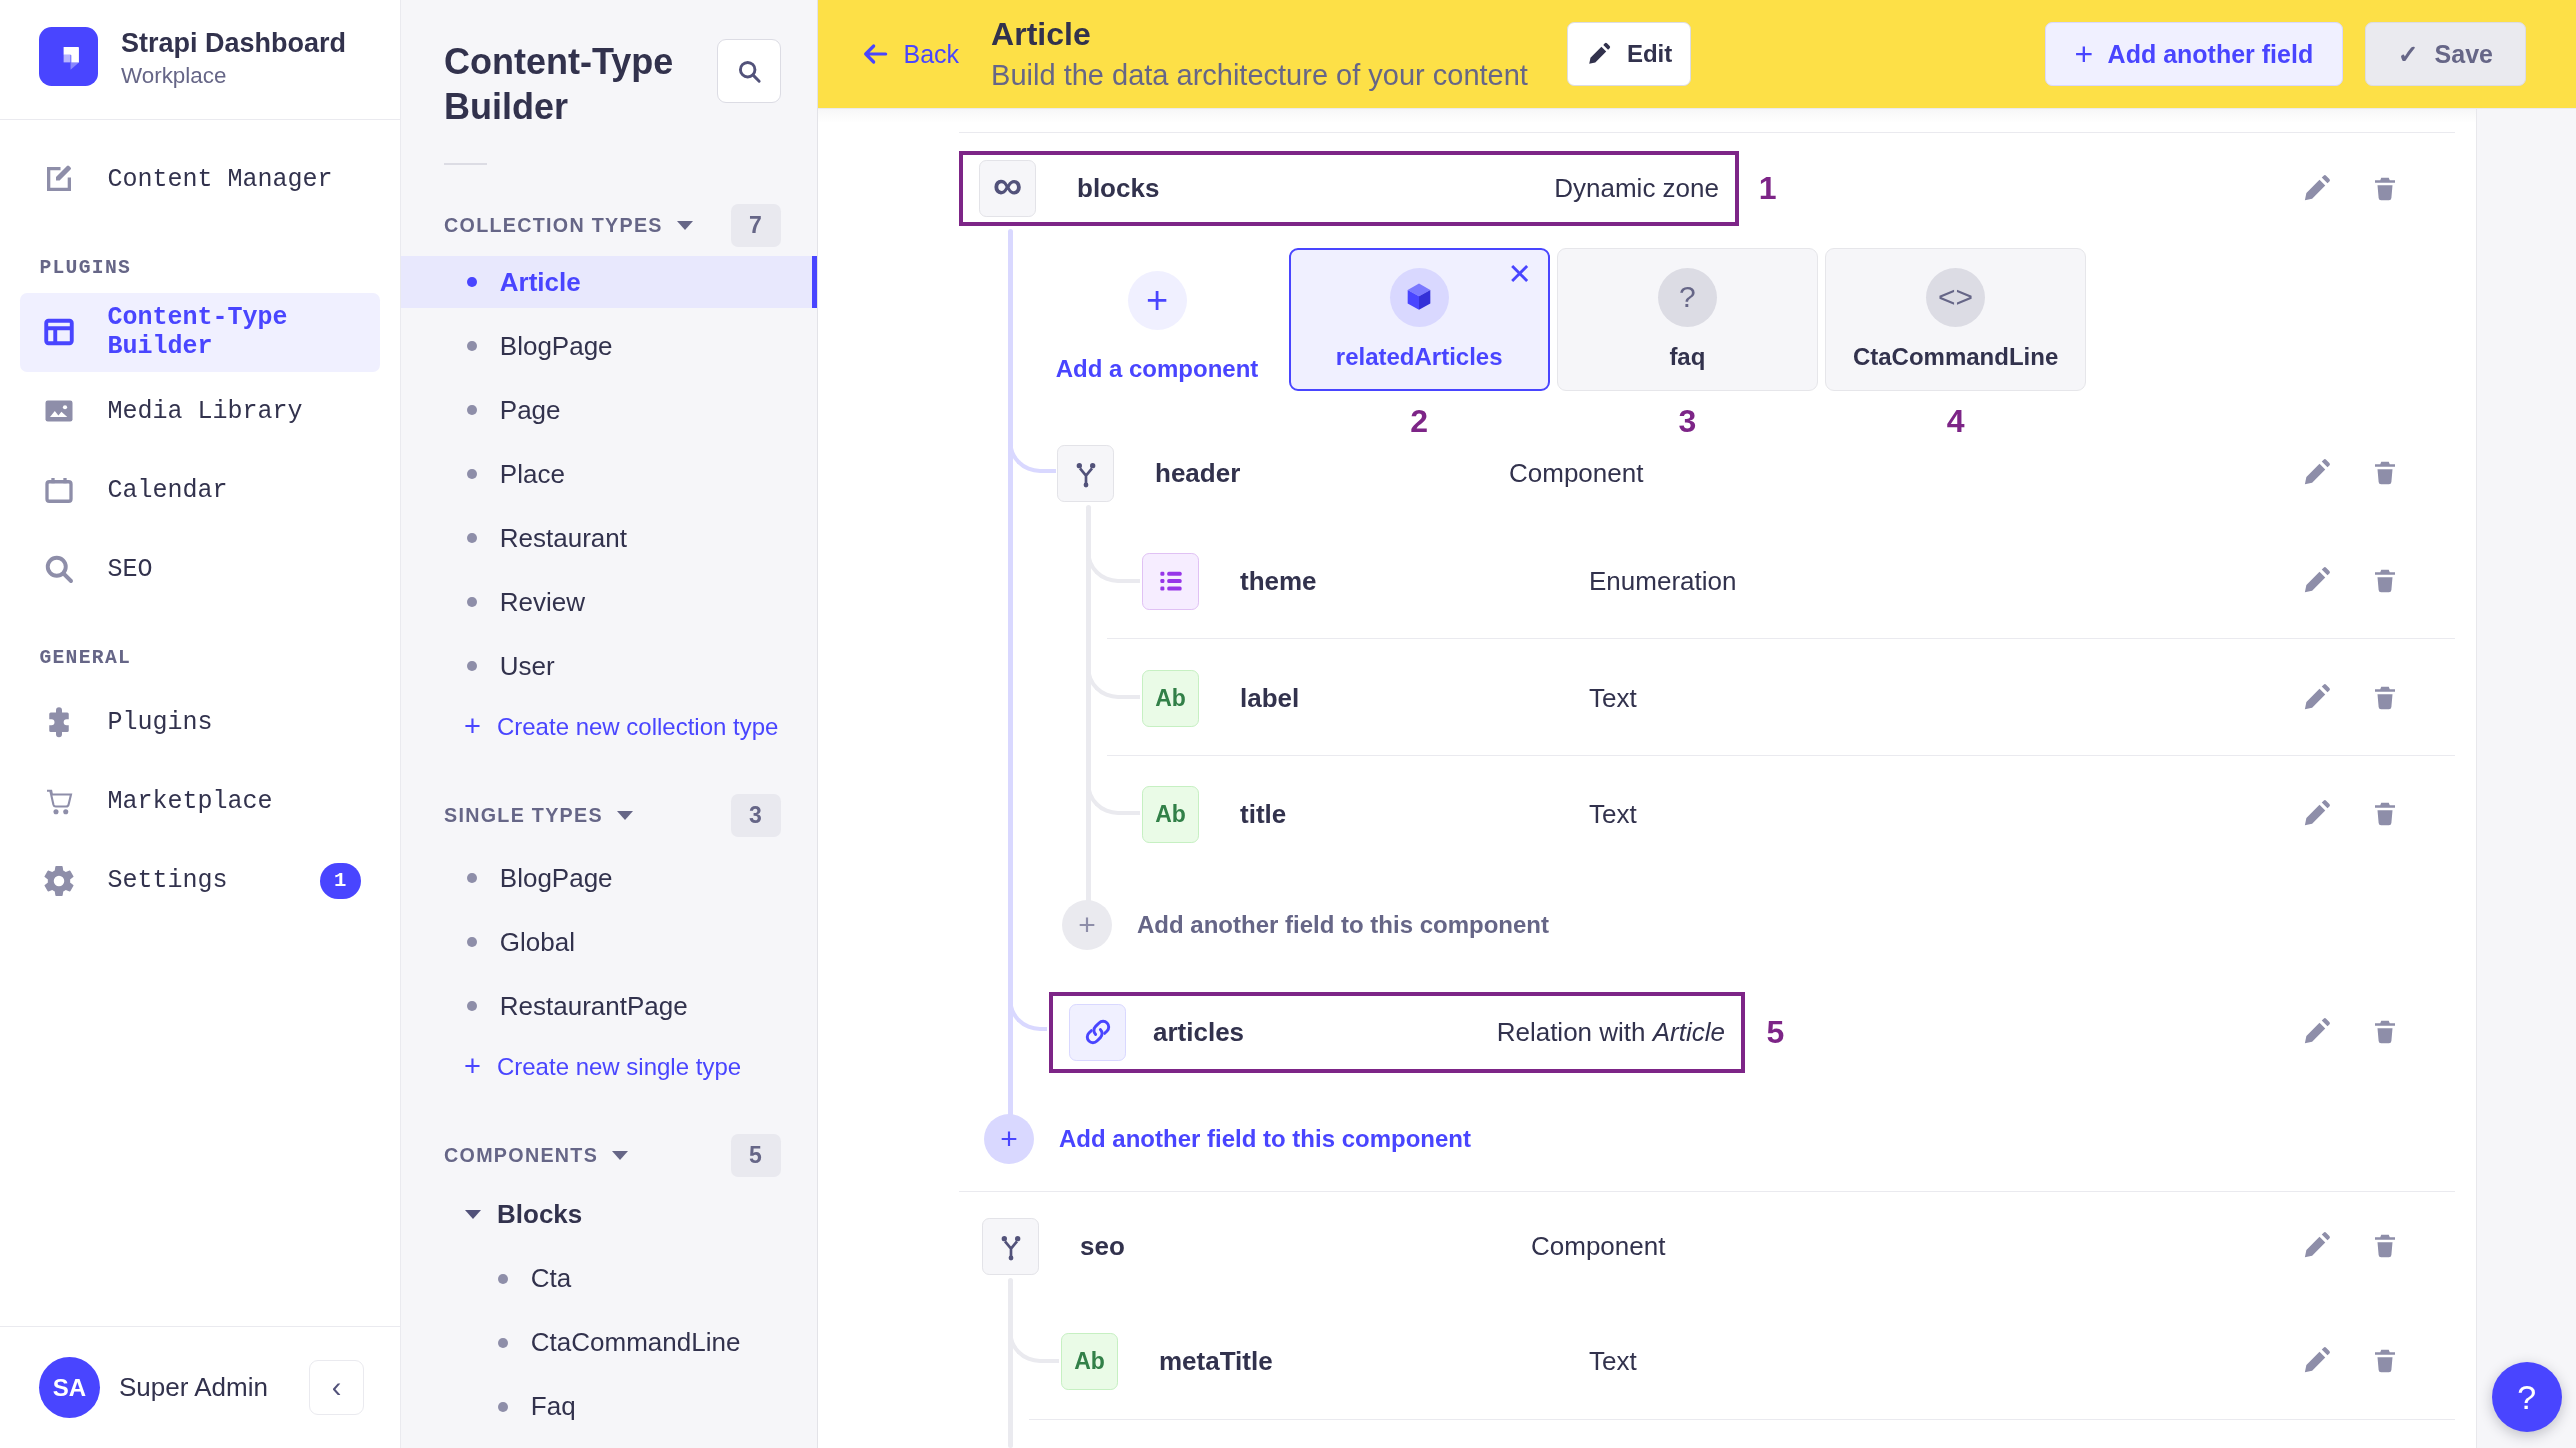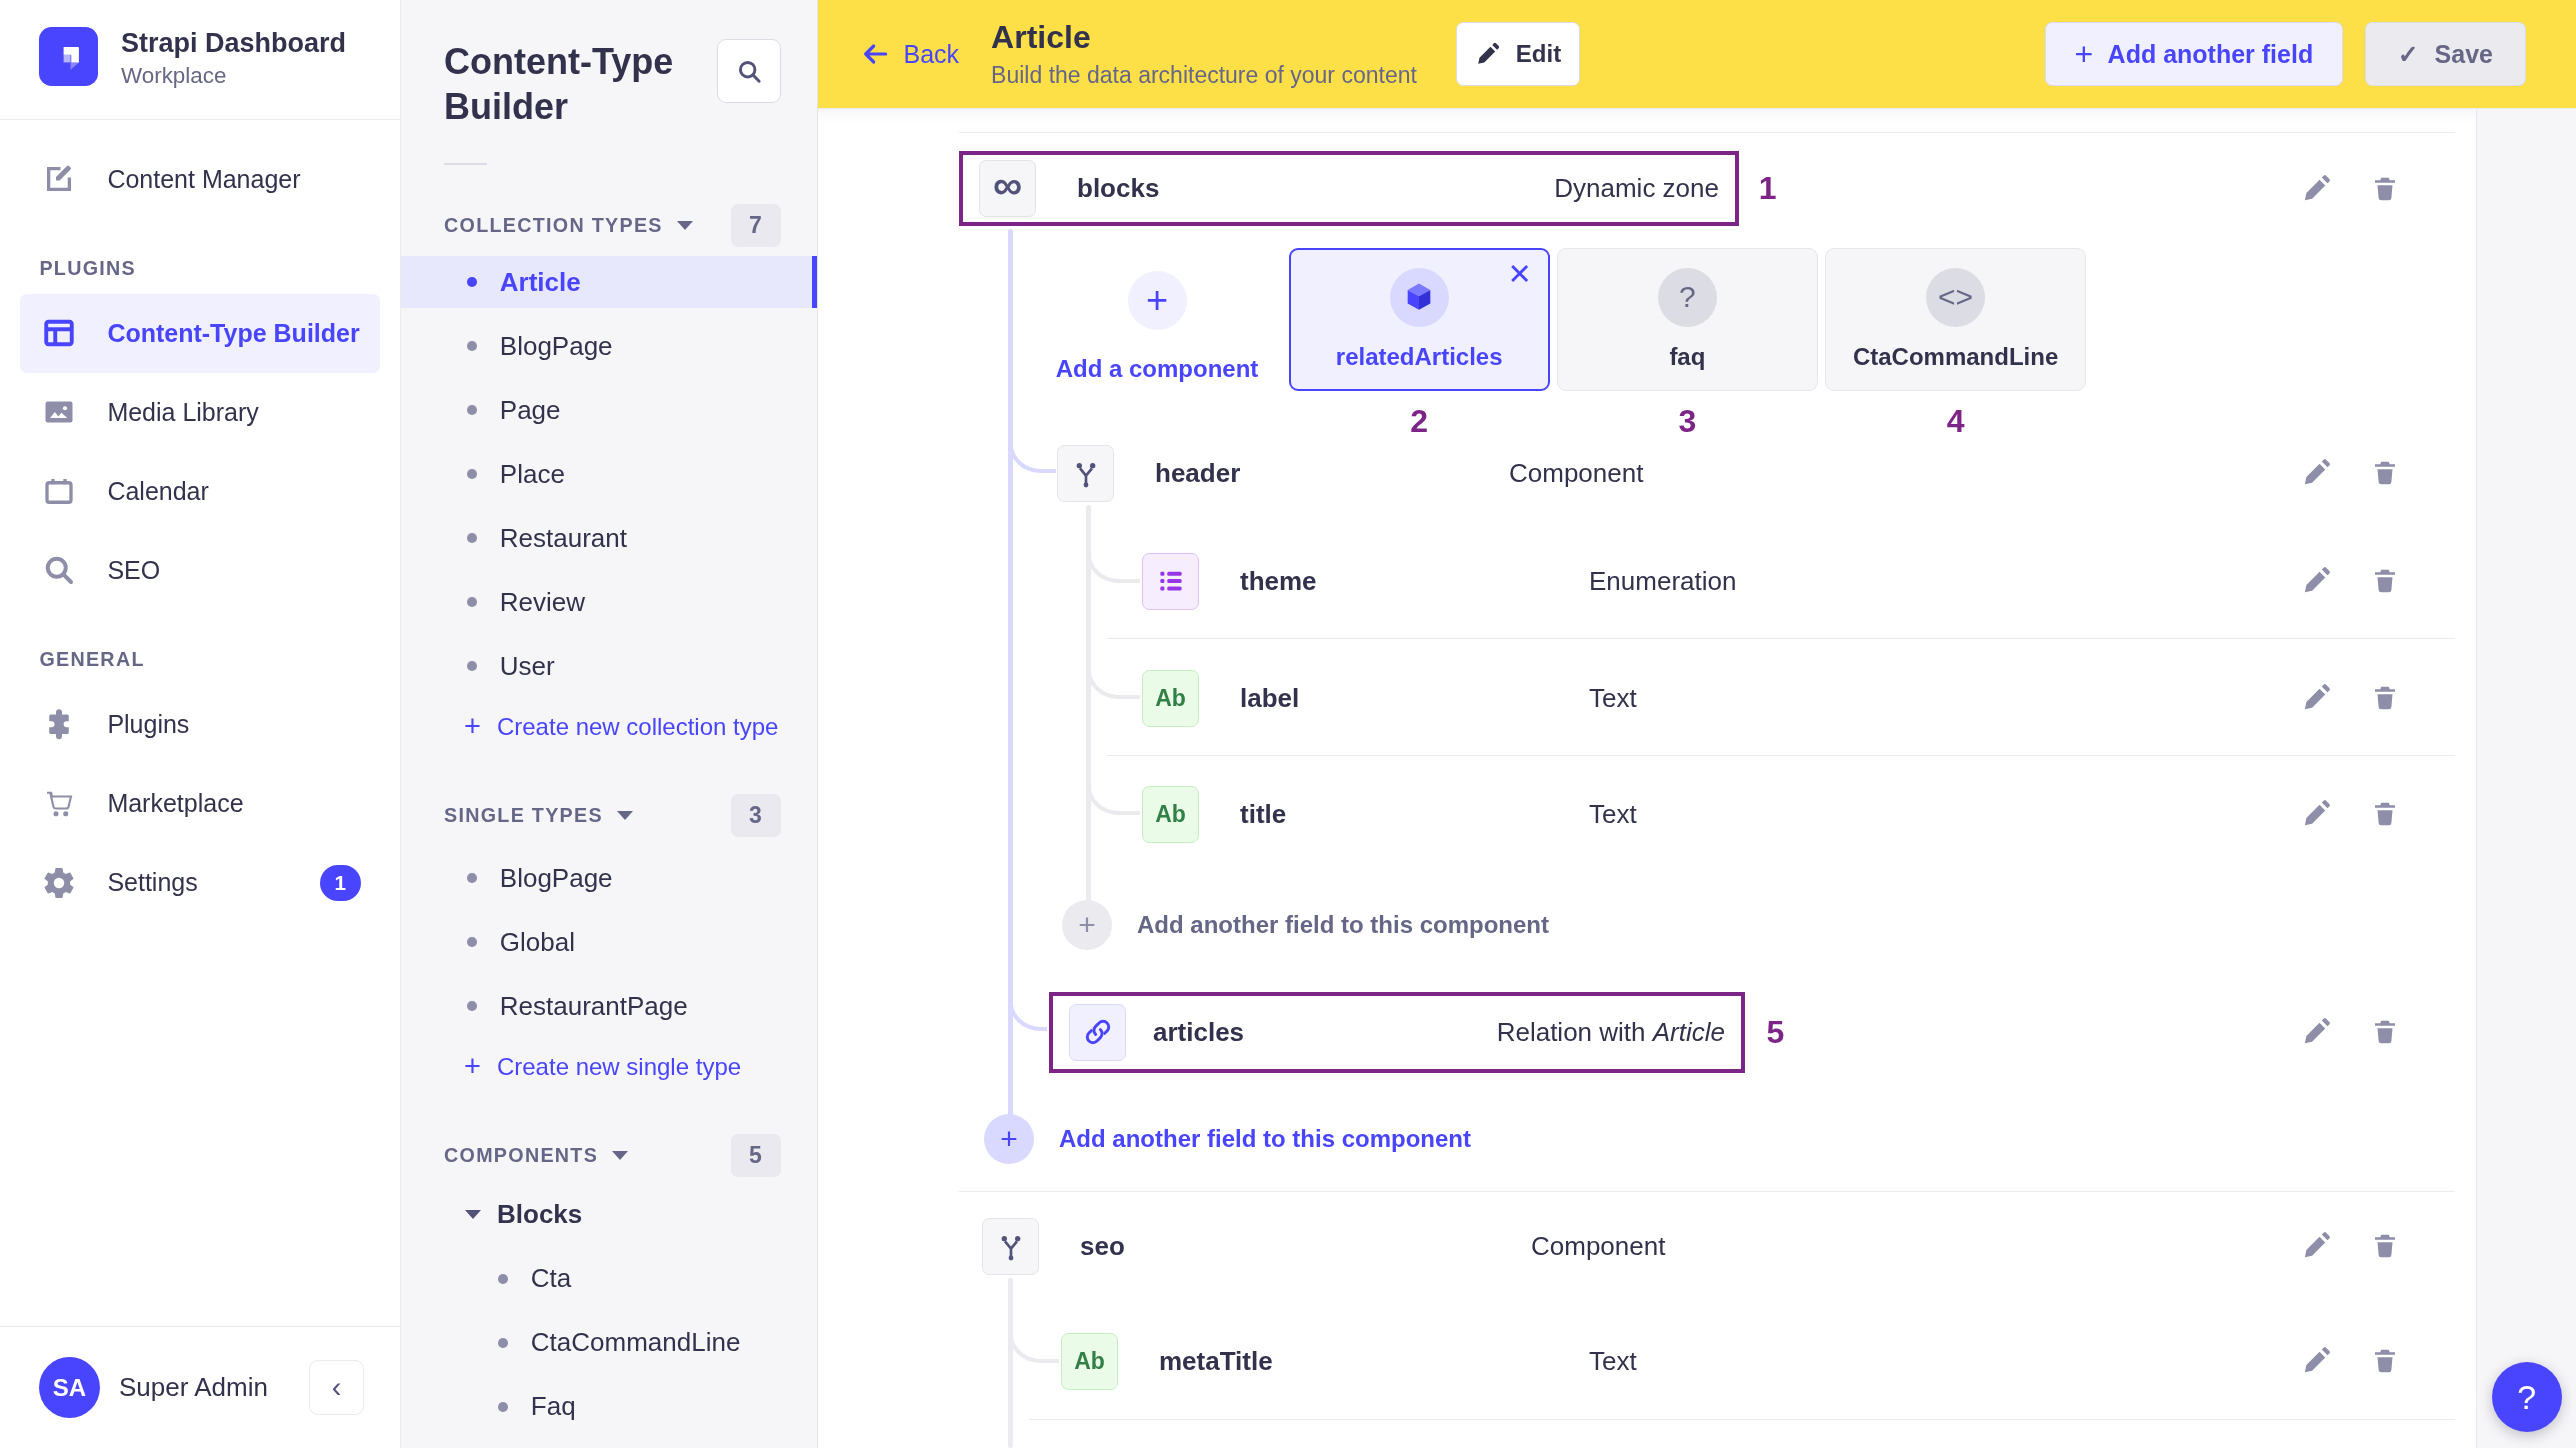--- a/index.html
+++ b/index.html
@@ -8,21 +8,21 @@
 
   
   .app-sidebar { position:absolute; left:0; top:0; width:401px; height:1448px;
     background:#fff; border-right:1.8px solid #EAEAEF; }
   .brand { display:flex; align-items:flex-start; gap:23px; padding:27px 21.5px 27px 39px;
     border-bottom:1.8px solid #EAEAEF; height:120px; }
   .brand-logo { width:59px; height:59px; border-radius:12.5px; background:#4945FF;
     display:flex; align-items:center; justify-content:center; flex:none; }
   .brand-title { font-size:27px; font-weight:700; color:#32324D; line-height:1.2; }
   .brand-sub { font-size:22.4px; color:#666687; margin-top:3.6px; }
-  .nav { padding:19.7px 19.7px 0 19.7px; }
+  .nav { padding:19.7px 19.7px 0 19.7px;font-family:Liberation Mono, monospace; }
   .nav-item { display:flex; align-items:center; gap:29px; height:79px;
     padding:0 19.7px; border-radius:7.2px; font-size:25px; color:#32324D; }
   .nav-item .ic { width:39px; height:39px; flex:none; display:flex; align-items:center; justify-content:center; }
   .nav-item.active { background:#F0F0FF; color:#4945FF; font-weight:600; }
   .nav-section { font-size:19.7px; font-weight:700; letter-spacing:1.3px; color:#666687;
     padding:0 19.7px; margin:38px 0 14.3px 0; }
   .nav-badge { margin-left:auto; background:#4945FF; color:#fff; font-size:20.6px; font-weight:700;
     min-width:41px; height:36px; border-radius:18px; display:flex; align-items:center; justify-content:center; padding:0 10.7px;}
   .user-area { position:absolute; left:0; right:0; bottom:0; border-top:1.8px solid #EAEAEF;
     height:122px; display:flex; align-items:center; padding:0 36px 0 39px; gap:19px; background:#fff;}
@@ -59,21 +59,21 @@
     font-size:26px; font-weight:600; color:#32324D; margin-top:5.4px;}
   .b-group .tri { border-top-color:#52527A; }
   .b-subitem { padding-left:97px; }
 
   
   .main-header { position:absolute; left:818px; top:0; right:0; height:109px; background:#fde047;
     border-bottom:1.8px solid #EAEAEF; display:flex; align-items:center; padding:0 50px 0 41px; }
   .back { display:flex; align-items:center; gap:12.5px; color:#4945FF; font-size:25px; }
   .title-block { margin-left:32px; }
   .page-title { font-size:32px; font-weight:700; color:#32324D; }
-  .page-sub { font-size:23px; color:#666687; margin-top:5.4px; }
+  .page-sub { font-size:29px; color:#666687; margin-top:5.4px; }
   .edit-btn { margin-left:39px; display:flex; align-items:center; gap:16px; height:64px; padding:0 18px;
     background:#fff; border:1.8px solid #DCDCE4; border-radius:7.2px; font-size:24px; font-weight:600; color:#32324D;}
   .hdr-actions { margin-left:auto; display:flex; gap:21.5px; }
   .btn-secondary { display:flex; align-items:center; gap:14.3px; height:64px; padding:0 29px;
     background:#F0F0FF; border:1.8px solid #D9D8FF; border-radius:7.2px; color:#4945FF; font-size:25px; font-weight:600;}
   .btn-secondary .plus { font-size:32px; font-weight:500; }
   .btn-disabled { display:flex; align-items:center; gap:16px; height:64px; padding:0 32px;
     background:#EAEAEF; border:1.8px solid #DCDCE4; border-radius:7.2px; color:#666687; font-size:25px; font-weight:600;}
 
   

